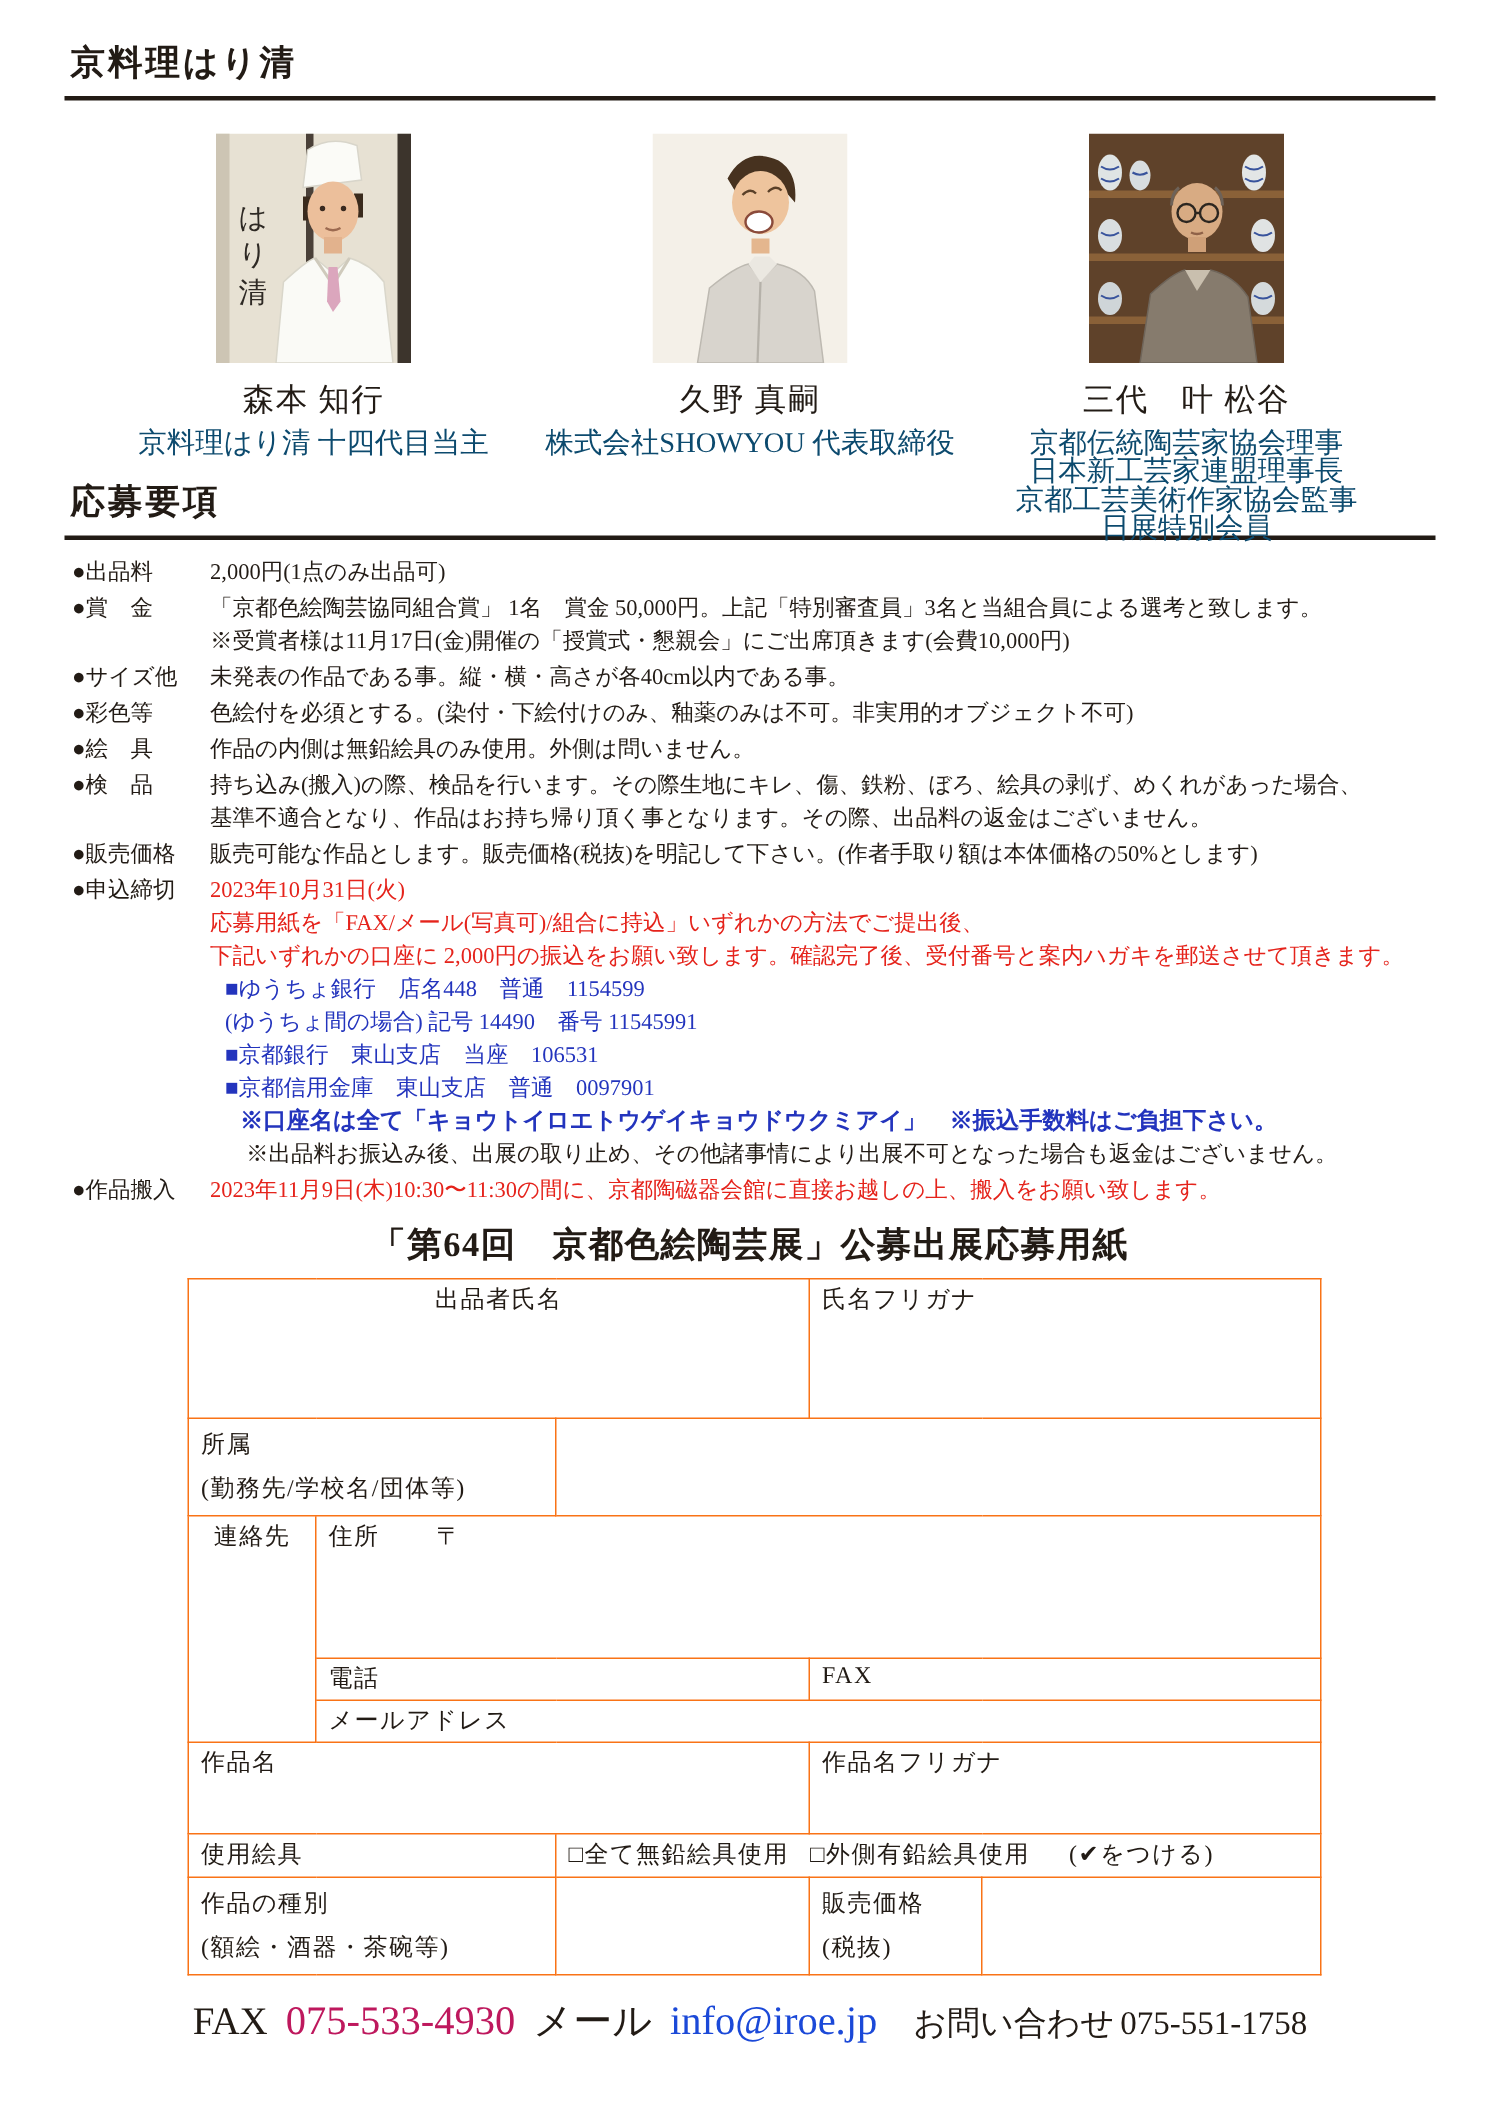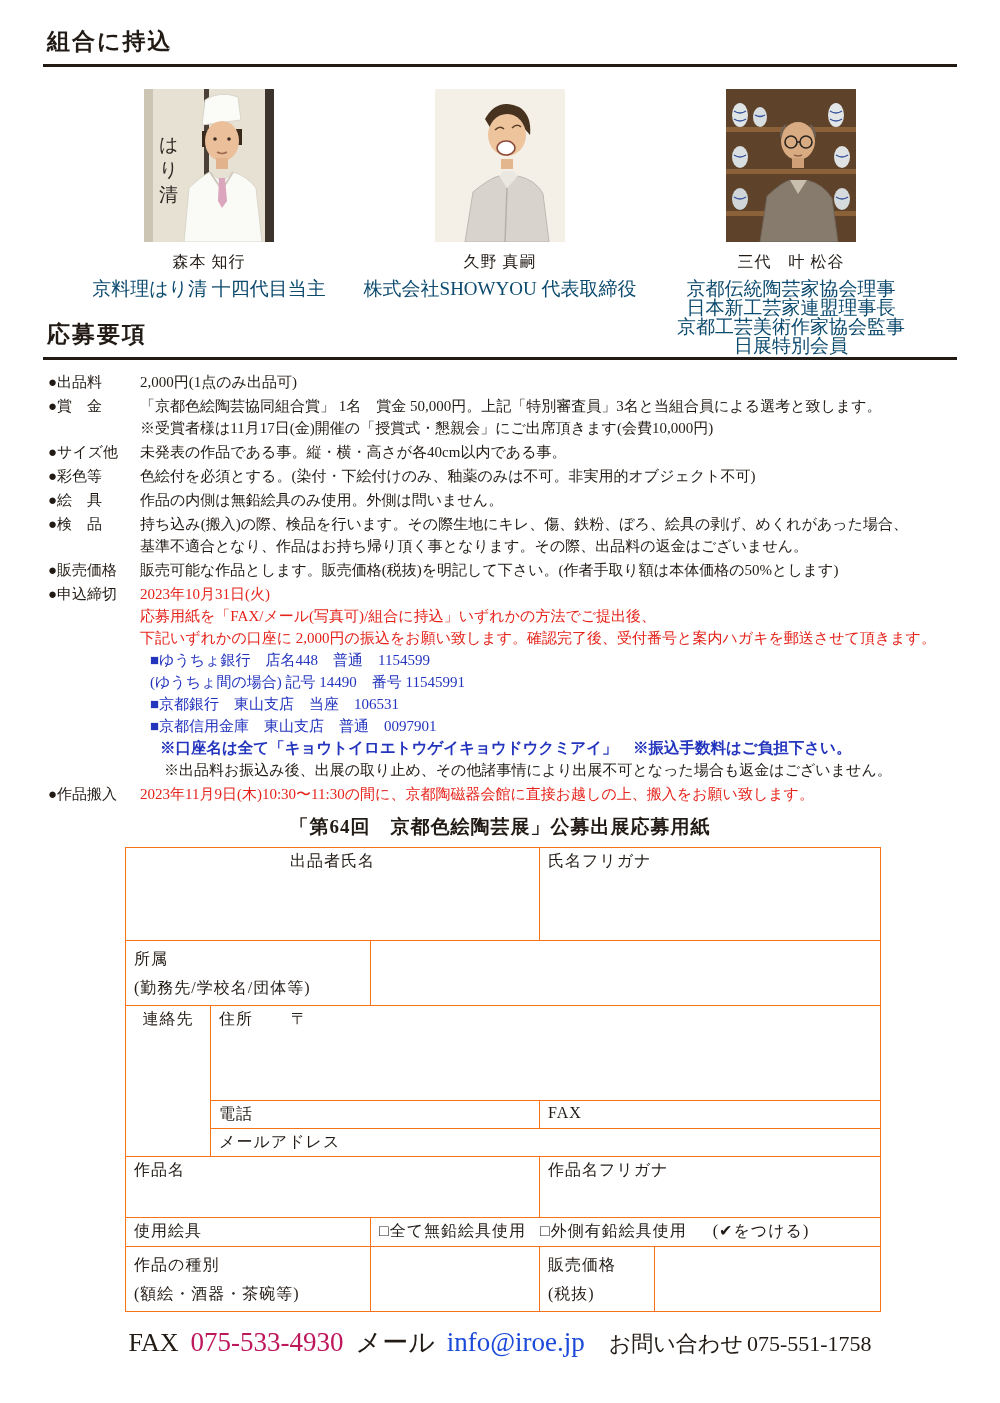--- a/index.html
+++ b/index.html
@@ -6,36 +6,36 @@
   body{width:1000px;height:1403px;font-family:"Liberation Serif","DejaVu Serif",serif;color:#221b15;overflow:hidden;}
   .page{position:relative;width:1000px;height:1403px;background:#fff;}
 
   .section-header{margin:0 43px;border-bottom:3px solid #221b15;padding:0 0 7px 4px;
     font-family:"Liberation Sans","DejaVu Sans",sans-serif;font-weight:bold;font-size:23px;letter-spacing:2px;}
   .sh1{padding-top:26px;}
 
   .judges{height:230px;margin:22px 66px 0 66px;display:flex;justify-content:space-between;}
   .judge{width:286px;text-align:center;}
   .judge svg{display:block;margin:0 auto;width:130px;height:153px;}
-  .judge-name{font-size:16px;margin-top:10px;letter-spacing:1px;}
+  .judge-name{font-size:21px;margin-top:10px;letter-spacing:1px;}
   .judge-title{font-size:19px;line-height:18px;margin-top:7px;color:#0c4a6e;}
   .judge-title div{margin-top:1px;}
 
   .guidelines{margin:11px 42px 0 48px;}
   .g-item{display:flex;font-size:15px;line-height:22px;margin-bottom:2px;}
   .g-label{width:92px;flex:none;letter-spacing:0px;}
   .g-body{flex:1;}
   .red{color:#e5231b;}
   .blue{color:#2334bd;}
   .blue-b{color:#2334bd;font-weight:bold;font-size:15.5px;}
   .ind1{padding-left:10px;}
   .ind2{padding-left:20px;}
   .ind3{padding-left:24px;}
 
-  .form-title{margin:9px 0 0 0;text-align:center;font-size:19px;font-weight:bold;letter-spacing:1px;}
+  .form-title{margin:9px 0 0 0;text-align:center;font-size:23px;font-weight:bold;letter-spacing:1px;}
 
   table.form{border-collapse:collapse;margin:7px 0 0 125px;width:755px;table-layout:fixed;}
   table.form td{border:1px solid #f97316;font-size:16px;padding:3px 8px;vertical-align:top;letter-spacing:1px;}
   .h93{height:86px;} .h62{height:54px;} .h95{height:88px;} .h28{height:20px;} .h30{height:22px;} .h60{height:52px;}
   td.c-top{text-align:center;}
   td.mid{vertical-align:middle;text-align:center;}
   td.cmid{vertical-align:middle;text-align:left;line-height:29px;}
   .postal{margin-left:38px;font-family:"Liberation Sans","DejaVu Sans",sans-serif;}
   .chk-gap{margin-left:14px;}
   .chk-note{margin-left:26px;}
@@ -45,21 +45,21 @@
   .f-num{font-size:27px;color:#be185d;}
   .f-mail{font-size:27px;color:#1b49d8;margin-top:28px;}
   .f-small{font-size:22px;}
   .fsp{display:inline-block;width:12px;}
 </style>
 </head>
 <body>
 
 <div class="page">
 
-  <div class="section-header sh1">組合に持込</div>
+  <div class="section-header sh1">京料理はり清</div>
 
   <div class="judges">
 
     <div class="judge">
       <svg viewBox="0 0 130 153">
         <rect width="130" height="153" fill="#e7e1d3"></rect>
         <rect x="0" y="0" width="9" height="153" fill="#cdc5b4"></rect>
         <rect x="60" y="0" width="5" height="153" fill="#4a4038"></rect>
         <rect x="121" y="0" width="9" height="153" fill="#3c342c"></rect>
         <text x="15" y="62" font-size="19" fill="#2e2924" font-family="serif">は</text>

